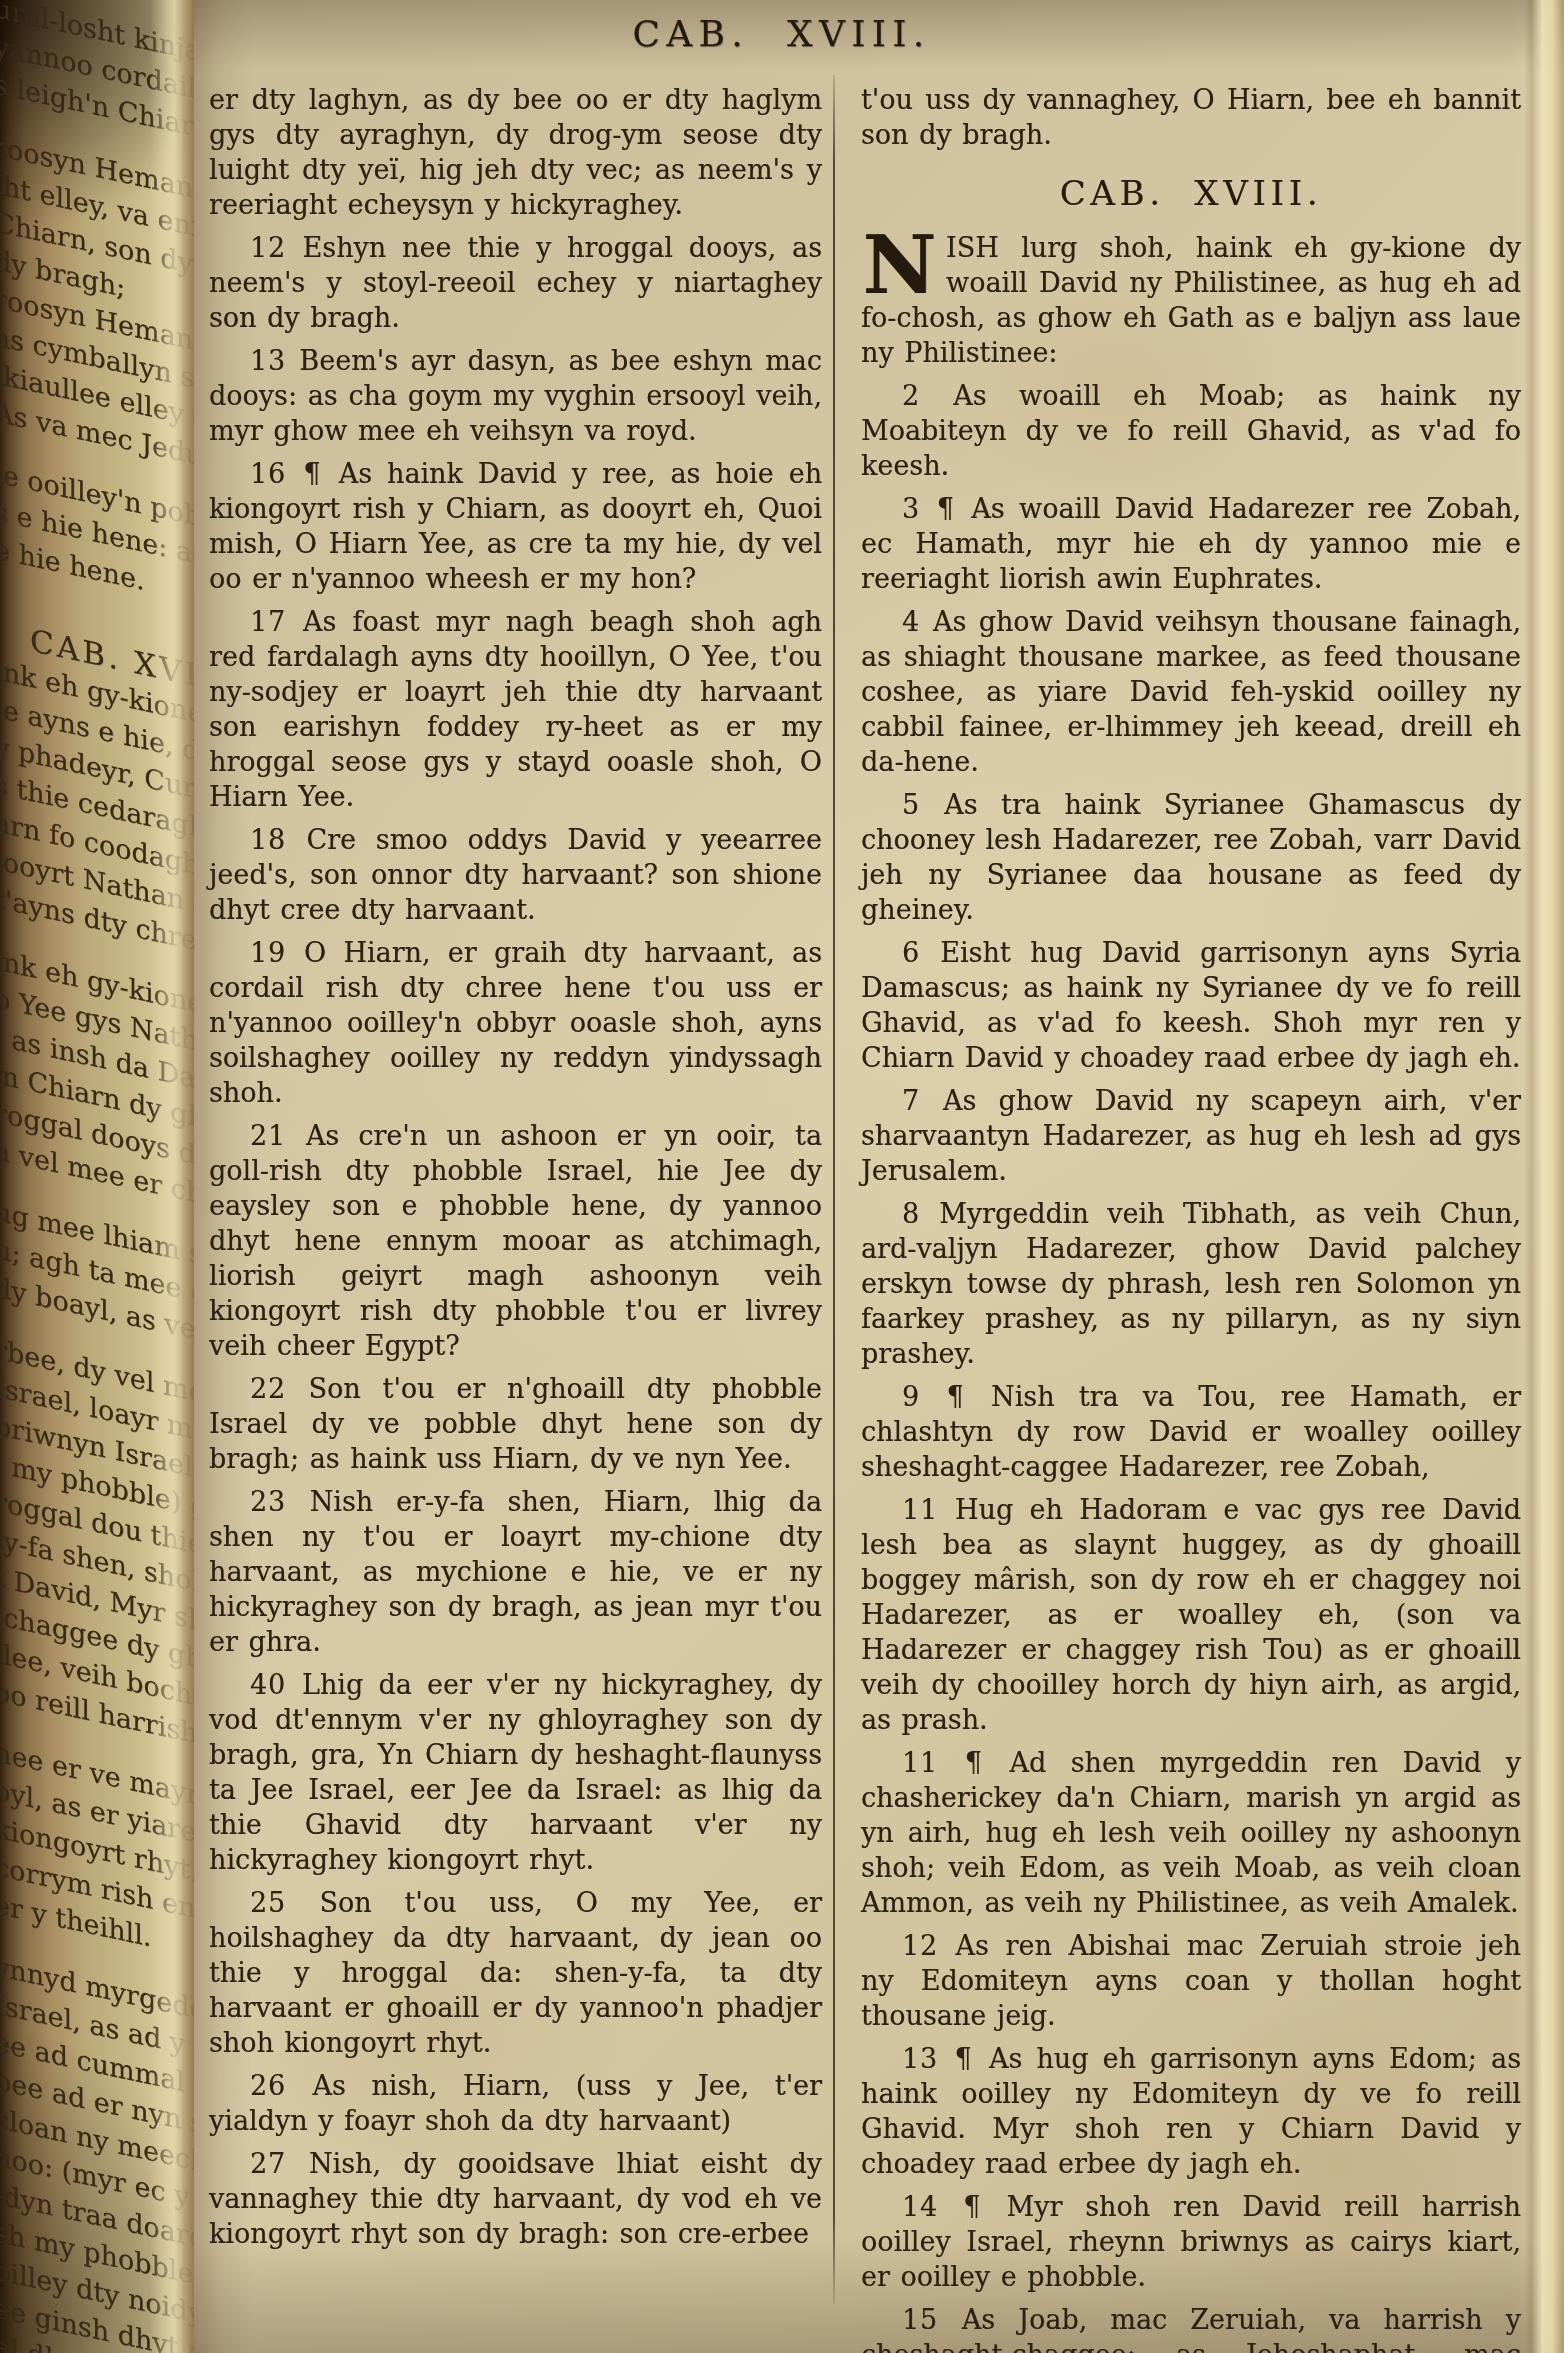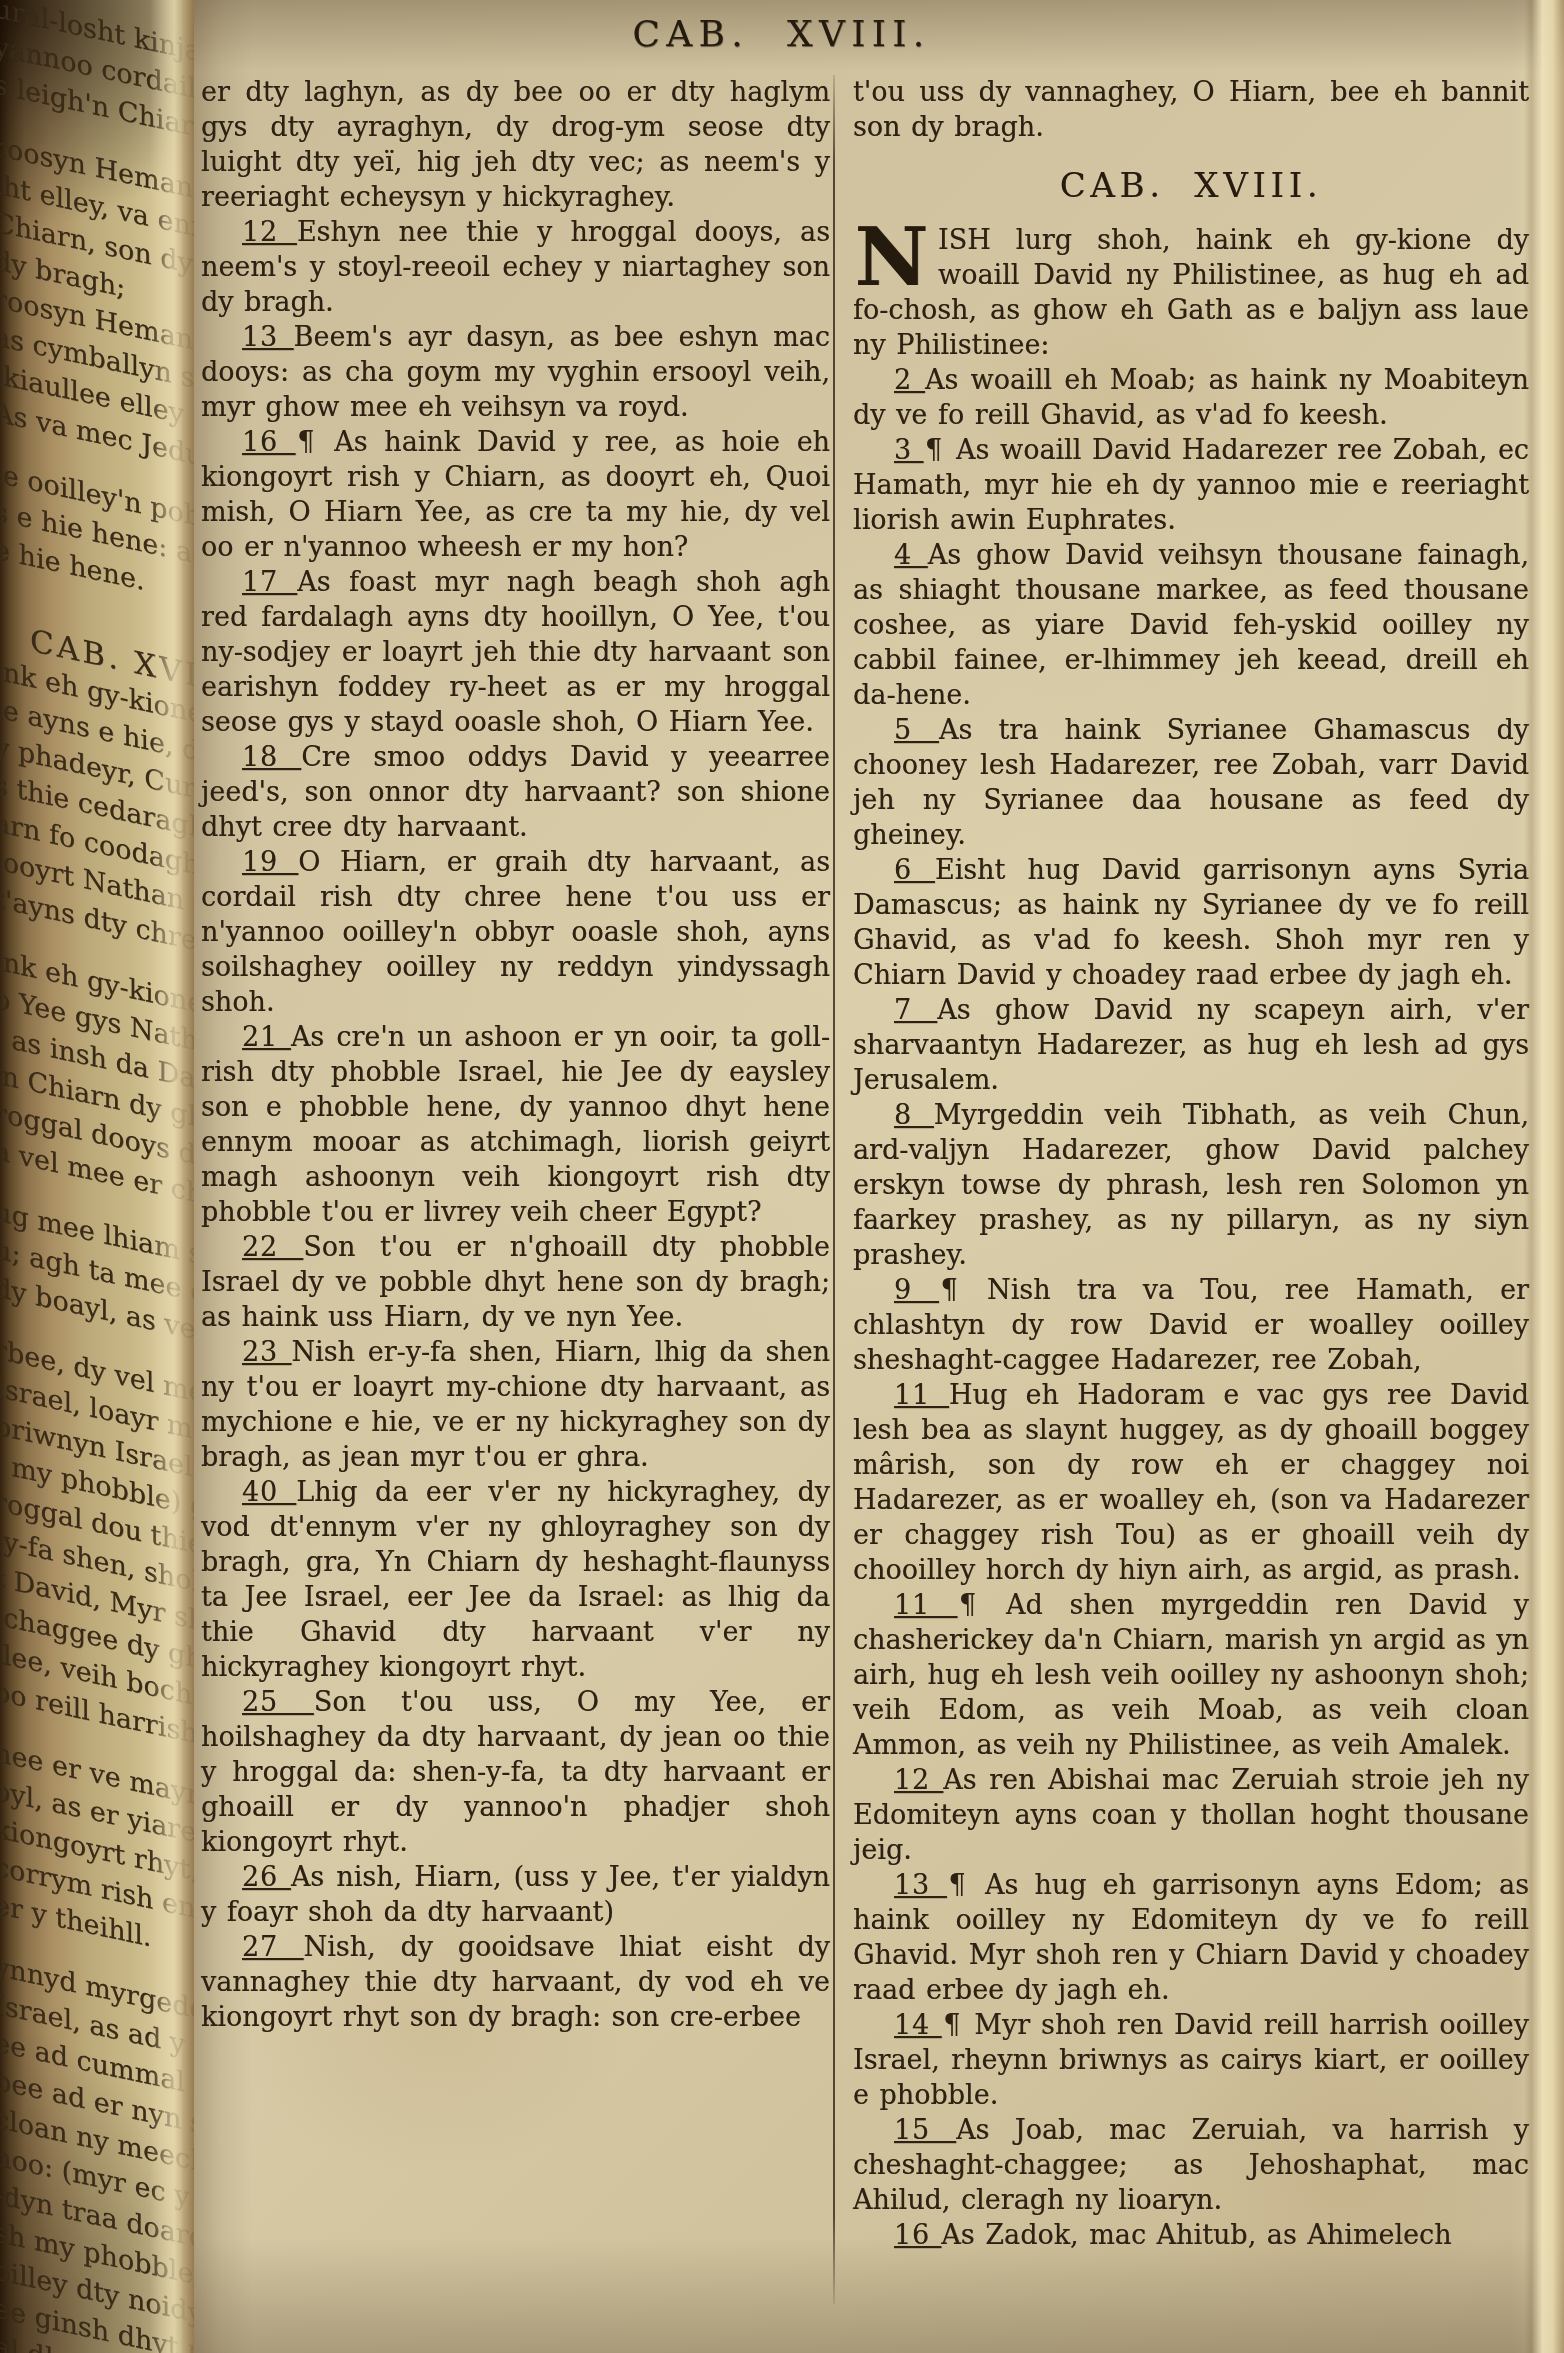--- a/index.html
+++ b/index.html
@@ -58,23 +58,23 @@
     position:absolute;top:12.5px;left:0;width:100%;text-align:center;
     font-size:36px;letter-spacing:6.3px;word-spacing:20.3px;color:#241a0e;
     text-shadow:0.4px 0.5px 0.8px rgba(36,26,14,0.55);
   }
   .col{position:absolute;top:74px;color:#2c2113;font-size:27px;line-height:35px;
     text-align:justify;text-shadow:0.3px 0.4px 0.5px rgba(40,28,14,0.5);word-spacing:2px;}
   .col-left{left:19px;width:629px;}
   .col-right{left:671px;width:676px;}
   .divider{position:absolute;left:651px;top:75px;width:2px;height:2229px;
     background:linear-gradient(to bottom, rgba(52,38,22,0.15), rgba(52,38,22,0.8) 4%, rgba(52,38,22,0.8) 96%, rgba(52,38,22,0.1));}
-  .verse{margin:0;text-indent:41px;}
+  .verse{margin:8px;text-indent:41px;}
   .verse.no-indent{text-indent:0;}
-  .vnum{letter-spacing:0.8px;text-decoration:underline;}
+  .vnum{letter-spacing:0.8px;}
   .pilcrow{padding:0 3.1px 0 1.6px;}
   .chapter-heading{
     text-align:center;text-indent:0;font-size:34px;letter-spacing:4.7px;word-spacing:14px;
     margin:23.5px 0 19px 0;color:#261b0e;
   }
   .dropcap-verse{text-indent:0;}
   .dropcap{
     float:left;font-size:81px;line-height:63px;padding:3.1px 9.4px 0 1.6px;
     font-weight:bold;color:#241a0d;
   }

